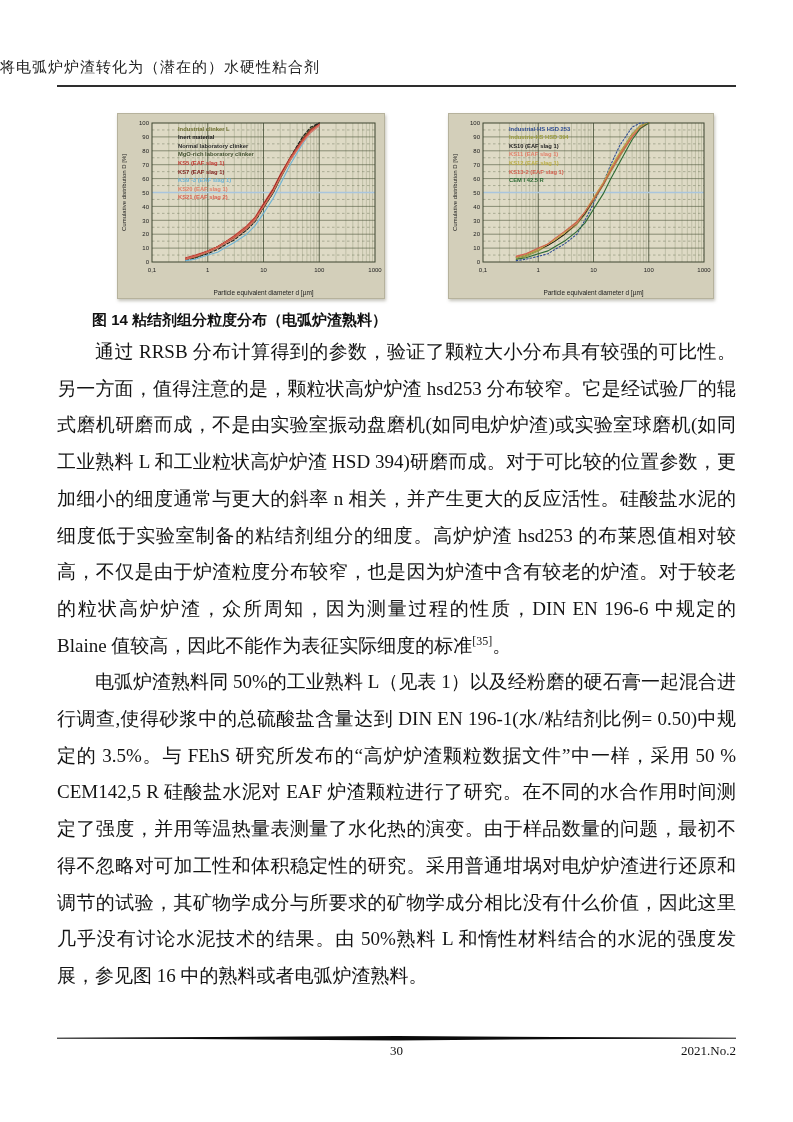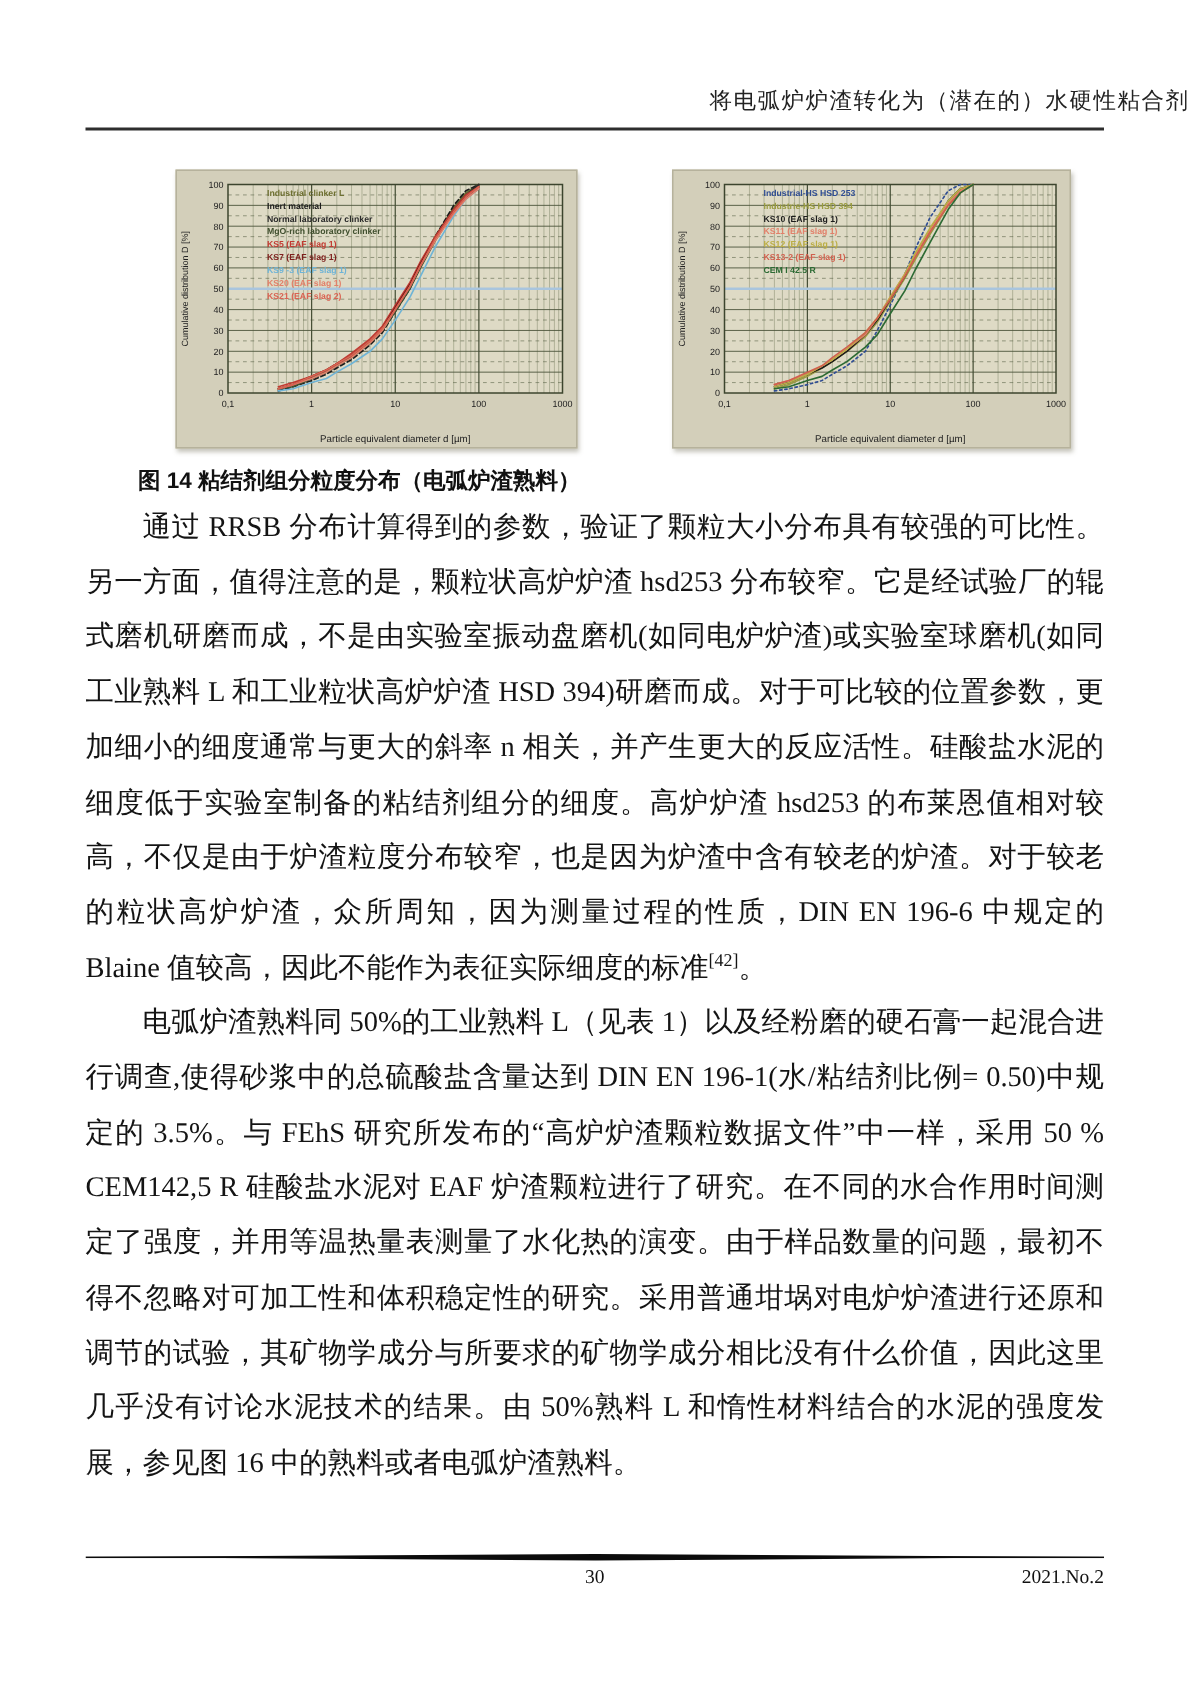--- a/index.html
+++ b/index.html
@@ -3,21 +3,21 @@
 <meta charset="utf-8">
 <style>
   html,body{margin:0;padding:0;}
   body{
     width:793px;height:1122px;position:relative;background:#ffffff;
     font-family:"Liberation Serif","DejaVu Serif",serif;color:#1a1a1a;
     overflow:hidden;
   }
   .page{position:absolute;inset:0;}
   .header-title{
-    position:absolute;top:58px;left:0;width:793px;text-align:right;
+    position:absolute;top:58px;left:0;width:793px;text-align:left;
     font-size:15px;letter-spacing:1px;color:#222;
   }
   .header-rule{
     position:absolute;top:85px;left:57px;width:679px;height:0;
     border-top:2px solid #2e2e2e;
   }
   .chart-panel{
     position:absolute;top:113px;height:184px;
     background:#d3cfba;border:1px solid #b6b29c;
     box-shadow:1px 2px 3px rgba(90,85,60,.35);
@@ -243,21 +243,21 @@
         <text x="60" y="33.7" font-size="5.8" fill="#1c1c1c" font-weight="600" font-family="Liberation Sans, sans-serif">KS10 (EAF slag 1)</text>
         <text x="60" y="42.3" font-size="5.8" fill="#e2806a" font-weight="600" font-family="Liberation Sans, sans-serif">KS11 (EAF slag 1)</text>
         <text x="60" y="50.9" font-size="5.8" fill="#bcae45" font-weight="600" font-family="Liberation Sans, sans-serif">KS12 (EAF slag 1)</text>
         <text x="60" y="59.5" font-size="5.8" fill="#d0604e" font-weight="600" font-family="Liberation Sans, sans-serif">KS13-2 (EAF slag 1)</text>
         <text x="60" y="68.1" font-size="5.8" fill="#2c6a33" font-weight="600" font-family="Liberation Sans, sans-serif">CEM I 42.5 R</text>
       </svg></div>
 
   <div id="cap14" class="caption">图 14  粘结剂组分粒度分布（电弧炉渣熟料）</div>
 
   <div class="content">
-    <p class="para"><span>通过 RRSB 分布计算得到的参数，验证了颗粒大小分布具有较强的可比性。另一方面，值得注意的是，颗粒状高炉炉渣 hsd253 分布较窄。它是经试验厂的辊式磨机研磨而成，不是由实验室振动盘磨机(如同电炉炉渣)或实验室球磨机(如同工业熟料 L 和工业粒状高炉炉渣 HSD 394)研磨而成。对于可比较的位置参数，更加细小的细度通常与更大的斜率 n 相关，并产生更大的反应活性。硅酸盐水泥的细度低于实验室制备的粘结剂组分的细度。高炉炉渣 hsd253 的布莱恩值相对较高，不仅是由于炉渣粒度分布较窄，也是因为炉渣中含有较老的炉渣。对于较老的粒状高炉炉渣，众所周知，因为测量过程的性质，DIN EN 196-6 中规定的 Blaine 值较高，因此不能作为表征实际细度的标准</span><sup>[42]</sup><span>。</span></p>
+    <p class="para"><span>通过 RRSB 分布计算得到的参数，验证了颗粒大小分布具有较强的可比性。另一方面，值得注意的是，颗粒状高炉炉渣 hsd253 分布较窄。它是经试验厂的辊式磨机研磨而成，不是由实验室振动盘磨机(如同电炉炉渣)或实验室球磨机(如同工业熟料 L 和工业粒状高炉炉渣 HSD 394)研磨而成。对于可比较的位置参数，更加细小的细度通常与更大的斜率 n 相关，并产生更大的反应活性。硅酸盐水泥的细度低于实验室制备的粘结剂组分的细度。高炉炉渣 hsd253 的布莱恩值相对较高，不仅是由于炉渣粒度分布较窄，也是因为炉渣中含有较老的炉渣。对于较老的粒状高炉炉渣，众所周知，因为测量过程的性质，DIN EN 196-6 中规定的 Blaine 值较高，因此不能作为表征实际细度的标准</span><sup>[35]</sup><span>。</span></p>
 
 
     <p class="para">电弧炉渣熟料同 50%的工业熟料 L（见表 1）以及经粉磨的硬石膏一起混合进行调查,使得砂浆中的总硫酸盐含量达到 DIN EN 196-1(水/粘结剂比例= 0.50)中规定的 3.5%。与 FEhS 研究所发布的“高炉炉渣颗粒数据文件”中一样，采用 50 % CEM142,5 R 硅酸盐水泥对 EAF 炉渣颗粒进行了研究。在不同的水合作用时间测定了强度，并用等温热量表测量了水化热的演变。由于样品数量的问题，最初不得不忽略对可加工性和体积稳定性的研究。采用普通坩埚对电炉炉渣进行还原和调节的试验，其矿物学成分与所要求的矿物学成分相比没有什么价值，因此这里几乎没有讨论水泥技术的结果。由 50%熟料 L 和惰性材料结合的水泥的强度发展，参见图 16 中的熟料或者电弧炉渣熟料。</p>
   </div>
 
   <div class="footer">
     <svg class="footer-rule" width="679" height="5">
       <polygon points="0,2 340,0 679,2 340,4.4" fill="#0c0c0c"></polygon>
       <rect x="0" y="1.7" width="679" height="1" fill="#0c0c0c"></rect>
     </svg>

